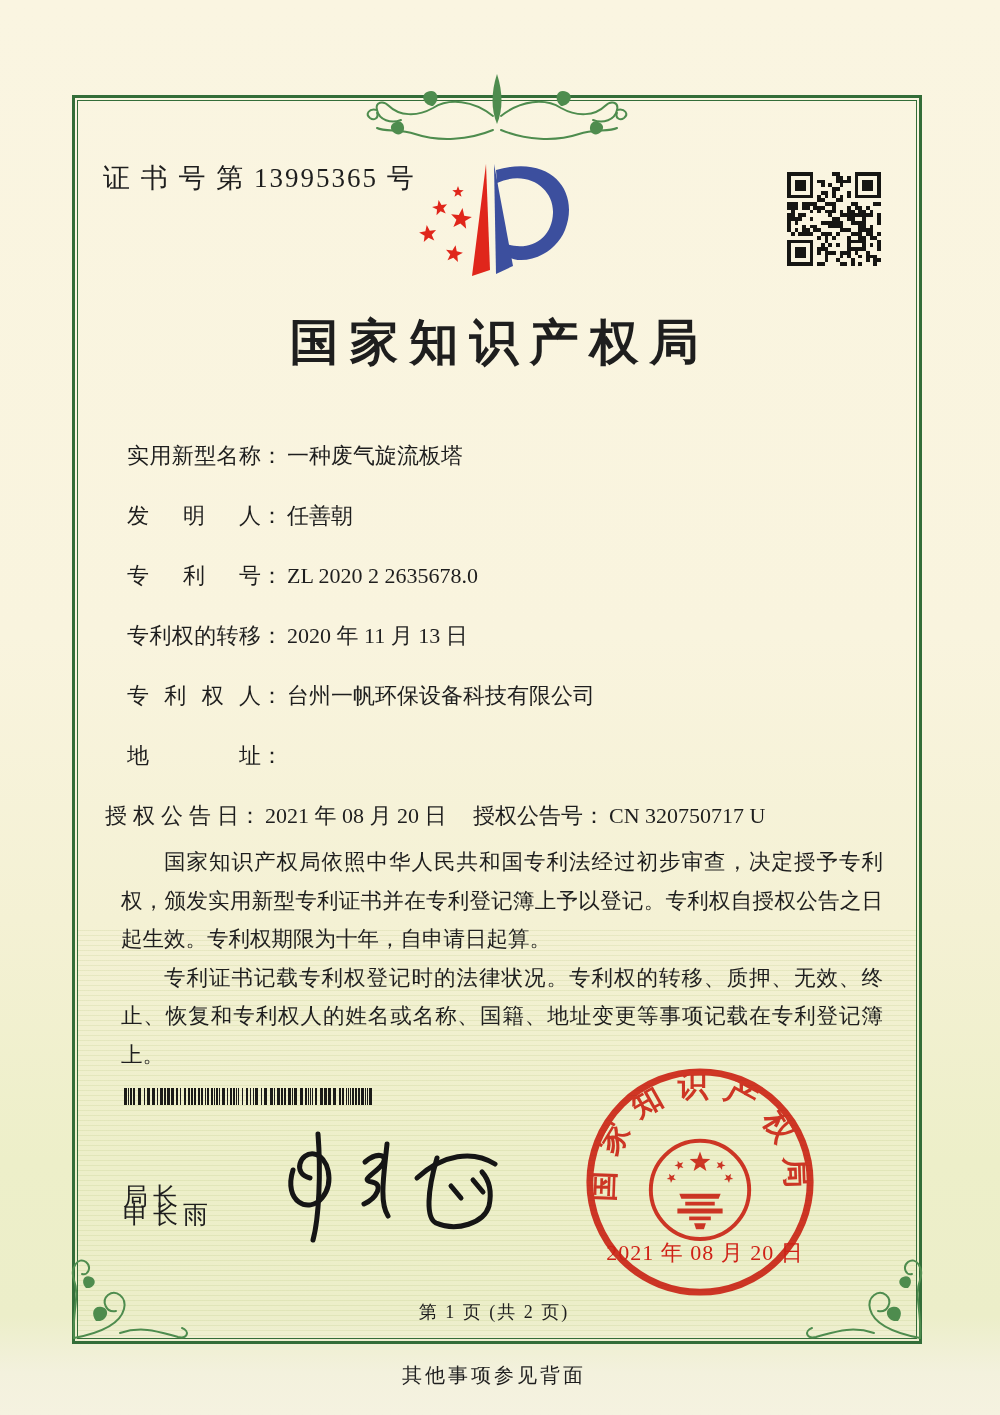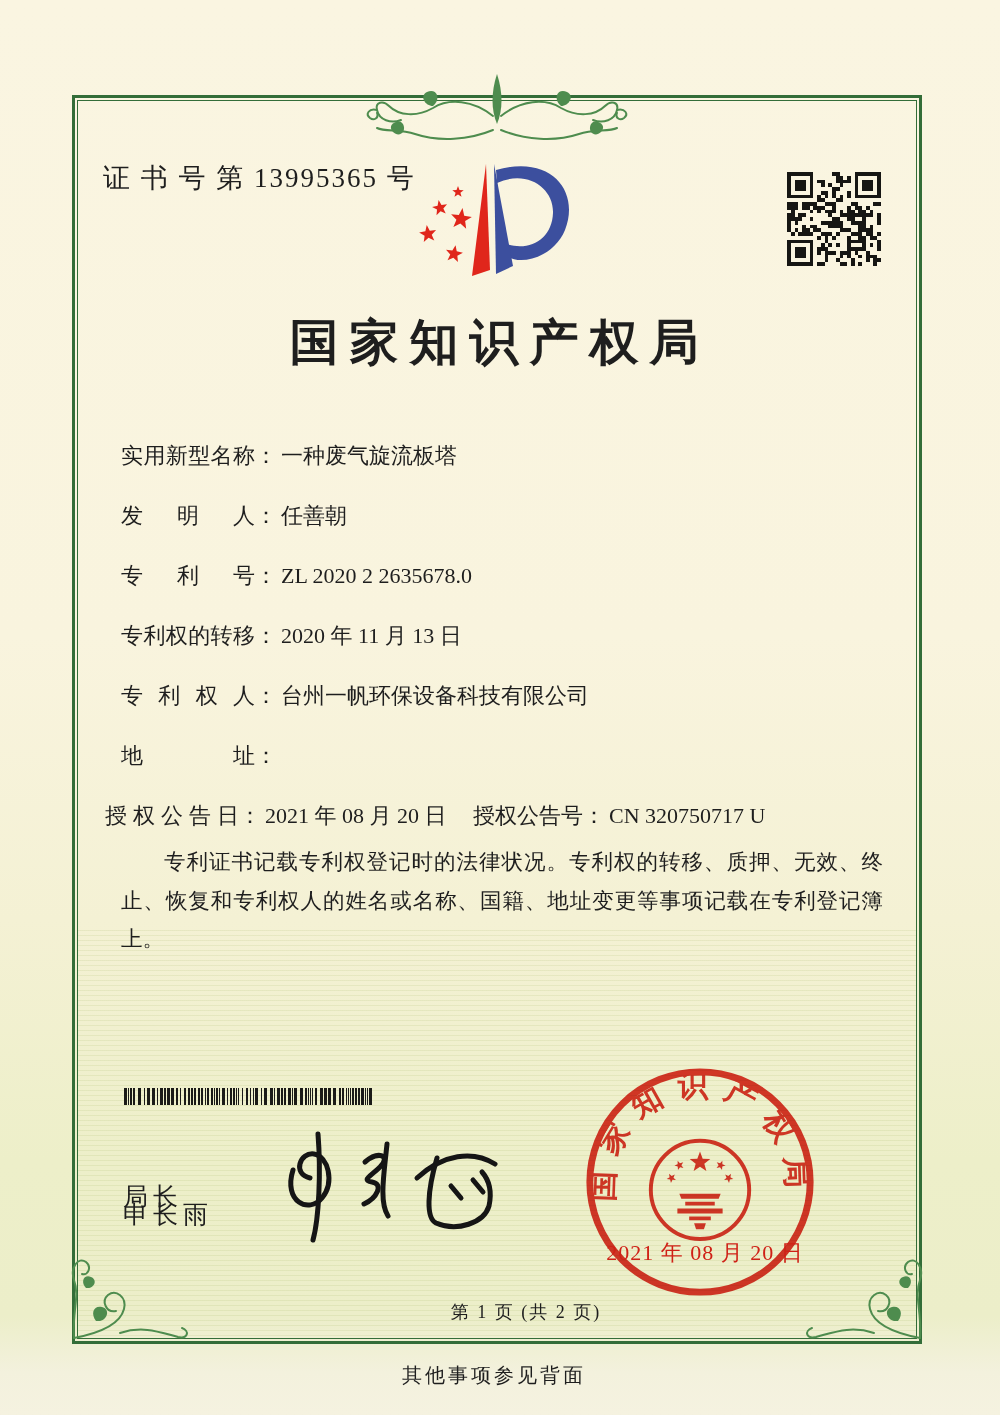--- a/index.html
+++ b/index.html
@@ -11,41 +11,41 @@
   .frame{position:absolute;left:72px;top:95px;width:844px;height:1243px;border:3px solid #336d38;}
   .frame-inner{position:absolute;inset:2px;border:1px solid #336d38;}
   .orn{position:absolute;pointer-events:none;}
   .orn path{fill:none;stroke:#4e8c4e;stroke-width:2;stroke-linecap:round;}
   .orn path.fill{fill:#4e8c4e;stroke:none;}
   .cert-no{position:absolute;left:103px;top:160px;font-size:27px;letter-spacing:2px;}
   .logo{position:absolute;left:412px;top:156px;width:205px;height:138px;}
   .qr{position:absolute;left:787px;top:172px;width:94px;height:94px;}
   .title{position:absolute;left:72px;top:310px;width:844px;text-align:center;
     font-size:49px;font-weight:bold;letter-spacing:11px;text-indent:11px;}
-  .fields{position:absolute;left:121px;top:440px;width:772px;}
+  .fields{position:absolute;left:127px;top:440px;width:772px;}
   .field-row{height:60px;display:flex;align-items:flex-start;font-size:22px;line-height:31px;}
   .f-label{display:inline-block;width:134px;text-align:justify;text-align-last:justify;}
   .f-colon{display:inline-block;width:26px;}
   .f-value{white-space:pre-wrap;}
   .grant{position:absolute;left:105px;top:800px;width:772px;font-size:22px;line-height:31px;}
   .grant .g2{position:absolute;left:368px;top:0;}
   .body-text{position:absolute;left:121px;top:843px;width:762px;font-size:21.5px;line-height:38.5px;
     text-align:justify;font-family:"DejaVu Serif","Liberation Serif",serif;}
   .body-text p{margin:0;text-indent:2em;}
   .barcode{position:absolute;left:124px;top:1088px;width:250px;height:17px;}
   .signer-title{position:absolute;left:123px;top:1180px;font-size:25px;letter-spacing:5px;
     font-family:"Liberation Sans","DejaVu Sans",sans-serif;font-weight:400;}
   .signer-name{position:absolute;left:123px;top:1198px;font-size:25px;letter-spacing:5px;
     font-family:"Liberation Sans","DejaVu Sans",sans-serif;font-weight:500;}
   .signature{position:absolute;left:265px;top:1122px;width:250px;height:128px;}
   .signature path{fill:none;stroke:#151515;stroke-width:5;stroke-linecap:round;stroke-linejoin:round;}
   .seal{position:absolute;left:580px;top:1062px;width:240px;height:240px;opacity:.93;mix-blend-mode:multiply;}
   .seal-date{position:absolute;left:590px;top:1238px;width:230px;text-align:center;color:#cf2117;
     font-size:22px;letter-spacing:1px;font-weight:500;}
-  .page-num{position:absolute;left:72px;top:1300px;width:844px;text-align:center;font-size:18px;letter-spacing:2px;margin-left:32px;}
+  .page-num{position:absolute;left:72px;top:1300px;width:844px;text-align:center;font-size:18px;letter-spacing:2px;}
   .back-note{position:absolute;left:72px;top:1362px;width:844px;text-align:center;font-size:20px;letter-spacing:3px;
     font-family:"DejaVu Serif","Liberation Serif",serif;}
 </style>
 </head>
 <body>
 
 <div class="page">
 
   <div class="guilloche"></div>
 
@@ -438,20 +438,21 @@
     </div>
 
   <div class="grant">
     <span class="f-label">授权公告日</span><span class="f-colon">：</span><span class="f-value">2021 年 08 月 20 日</span>
     <span class="g2">
       <span>授权公告号</span><span class="f-colon">：</span><span class="f-value">CN 320750717 U</span>
     </span>
   </div>
 
   <div class="body-text">
+    <p>国家知识产权局依照中华人民共和国专利法经过初步审查，决定授予专利权，颁发实用新型专利证书并在专利登记簿上予以登记。专利权自授权公告之日起生效。专利权期限为十年，自申请日起算。</p>
     <p>专利证书记载专利权登记时的法律状况。专利权的转移、质押、无效、终止、恢复和专利权人的姓名或名称、国籍、地址变更等事项记载在专利登记簿上。</p>
   </div>
 
   <svg class="barcode" id="barcode" viewBox="0 0 250 17" preserveAspectRatio="none">
       <rect x="0" y="0" width="3" height="17" fill="#1b1b18"></rect>
       <rect x="4" y="0" width="1" height="17" fill="#1b1b18"></rect>
       <rect x="6" y="0" width="2" height="17" fill="#1b1b18"></rect>
       <rect x="9" y="0" width="2" height="17" fill="#1b1b18"></rect>
       <rect x="14" y="0" width="3" height="17" fill="#1b1b18"></rect>
       <rect x="20" y="0" width="1" height="17" fill="#1b1b18"></rect>

